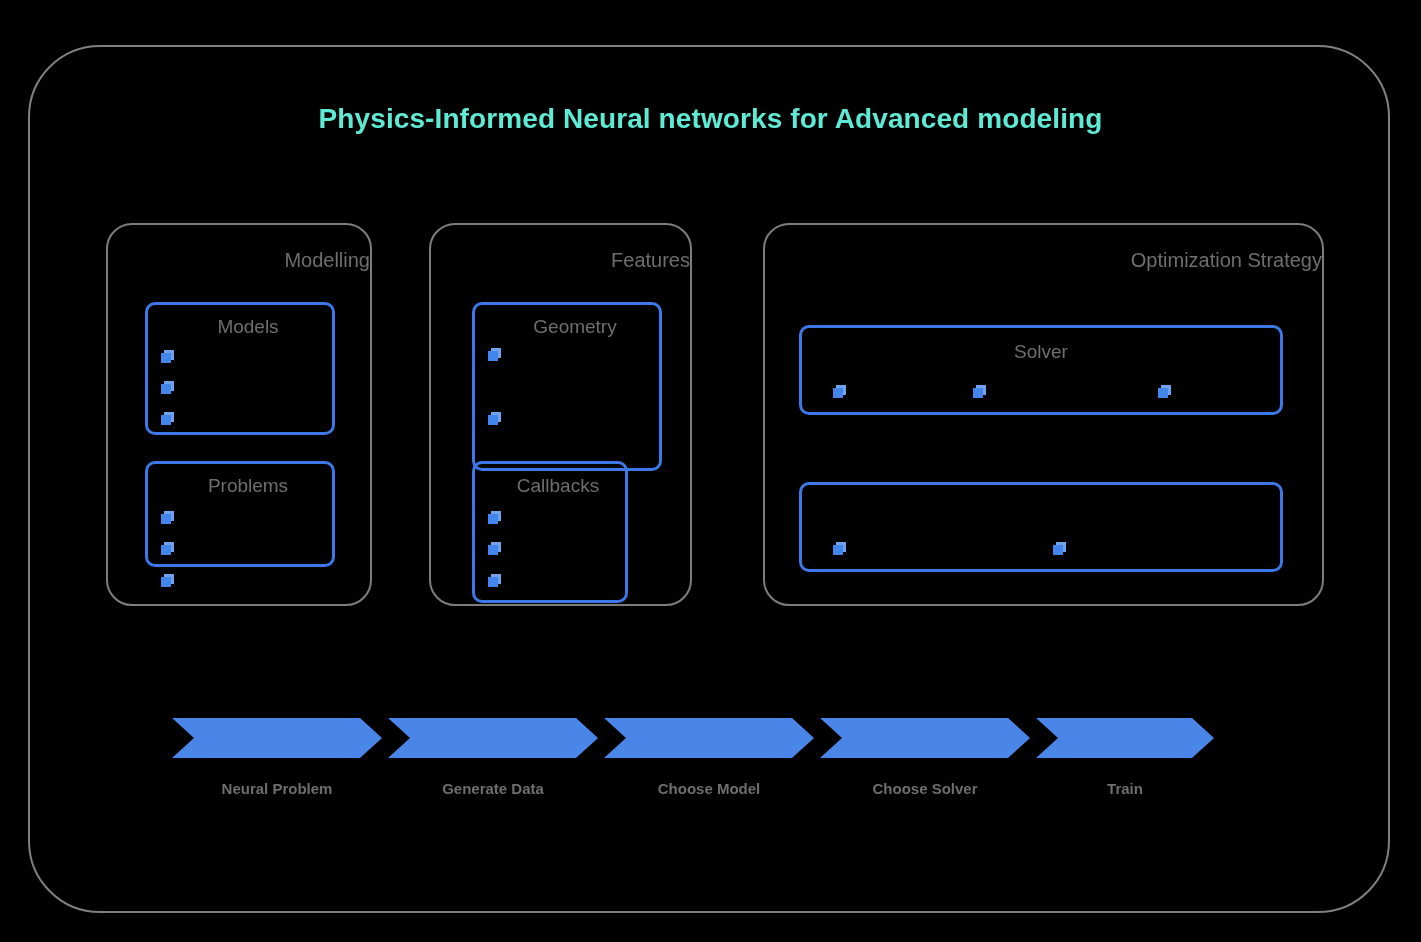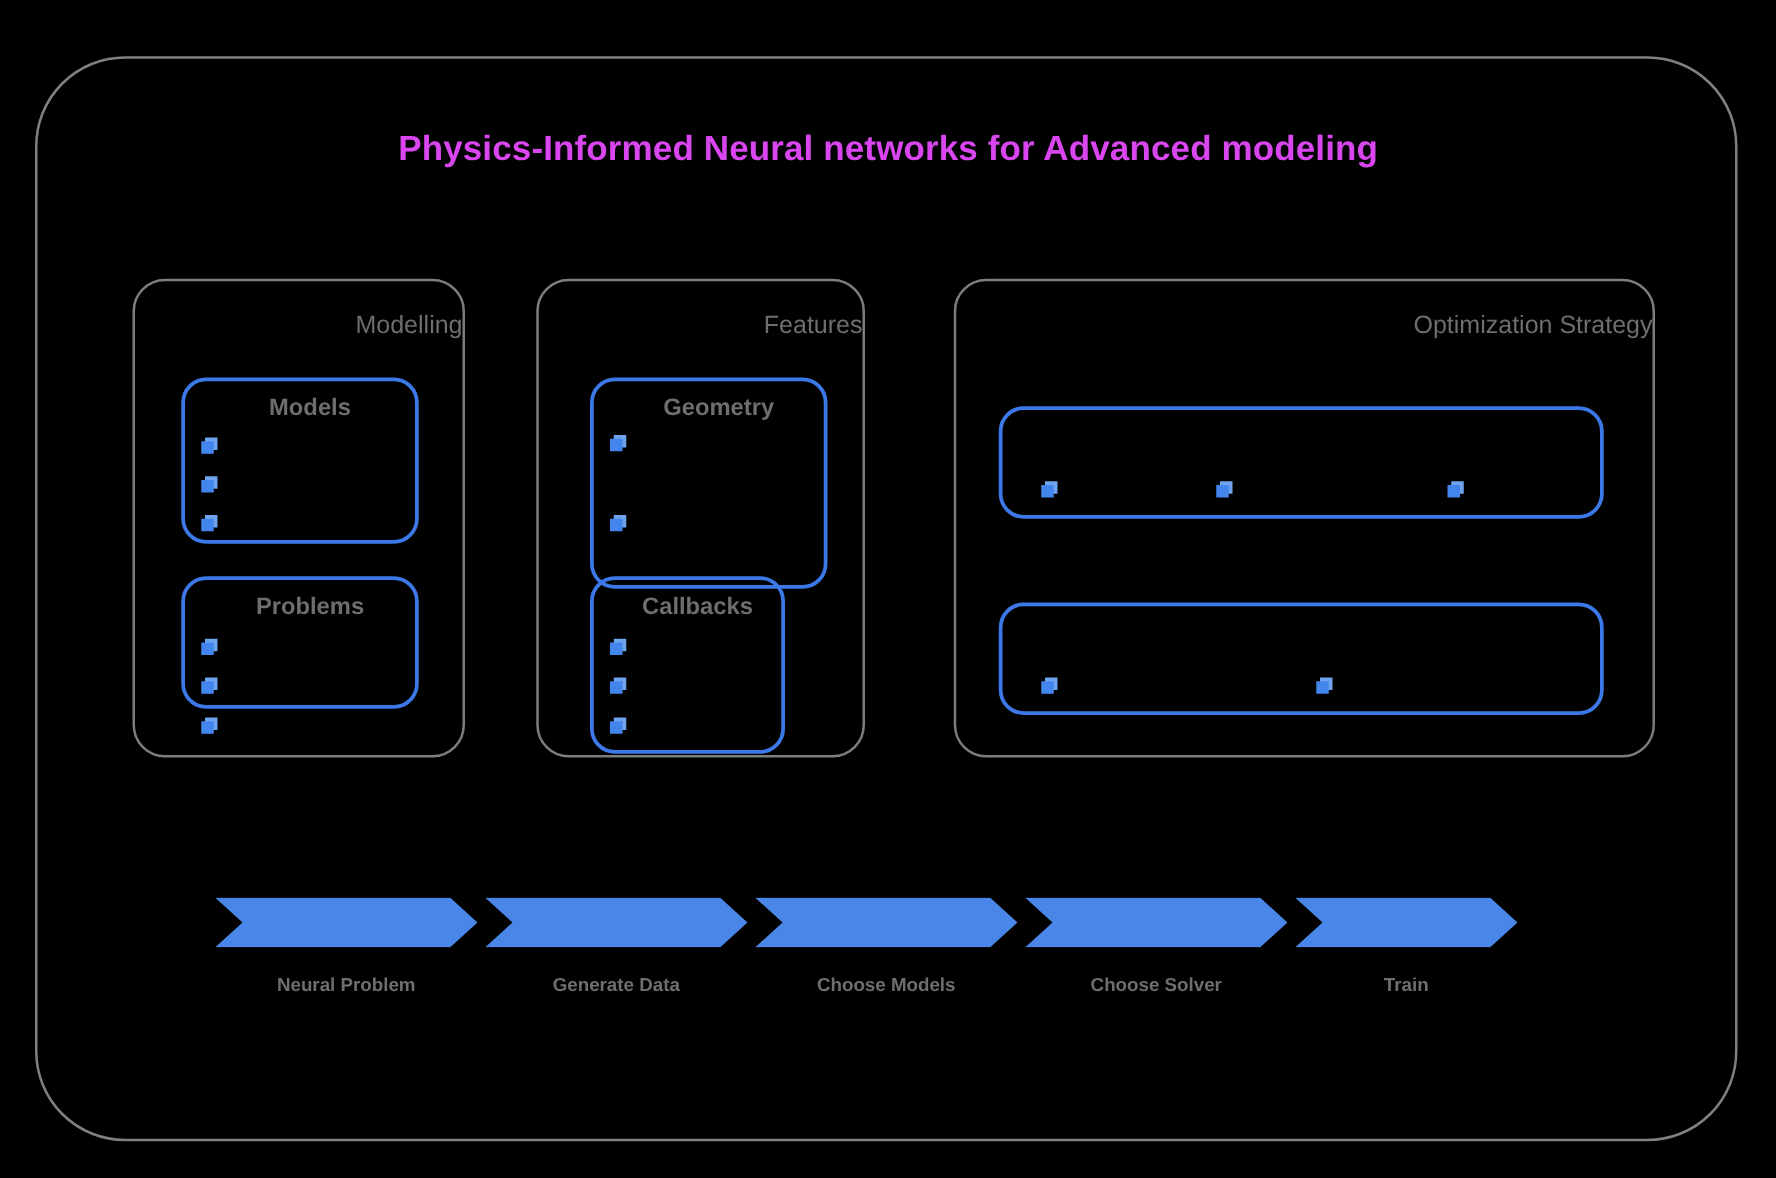--- a/index.html
+++ b/index.html
@@ -28,21 +28,21 @@
     box-sizing: border-box;
   }
 
   
   #diagram-title {
     position: absolute;
     left: 0;
     top: 103px;
     width: 1421px;
     text-align: center;
-    color: #d946ef;
+    color: #5eead4;
     font-size: 28px;
     font-weight: bold;
     letter-spacing: 0.1px;
   }
 
   
   .group-panel {
     position: absolute;
     border: 2px solid #7d7d7d;
     border-radius: 26px;
@@ -60,23 +60,22 @@
   }
 
   #group-modelling { left: 106px; top: 223px; width: 266px; height: 383px; }
   #group-features  { left: 429px; top: 223px; width: 263px; height: 383px; }
   #group-optimization { left: 763px; top: 223px; width: 561px; height: 383px; padding-left: 30px; }
 
   
   .blue-box {
     position: absolute;
     border: 3px solid #3c78e8;
-    border-radius: 20px;
-    box-sizing: border-box;
-    font-weight: bold;
+    border-radius: 10px;
+    box-sizing: border-box;
   }
   .blue-box-title {
     position: absolute;
     left: 0;
     width: 100%;
     text-align: center;
     color: #6e6e6e;
     font-size: 19px;
     top: 11px;
     padding-left: 16px;
@@ -214,20 +213,21 @@
       <span class="back"></span>
       <span class="front"></span>
     </div>
 </div>
 
 <div id="group-optimization" class="group-panel">
   <div class="group-title">Optimization Strategy</div>
 </div>
 
 <div id="box-solver" class="blue-box wide">
+  <div class="blue-box-title">Solver</div>
   <div class="cube" style="left:31px; top:57px;">
       <span class="back"></span>
       <span class="front"></span>
     </div>
   <div class="cube" style="left:171px; top:57px;">
       <span class="back"></span>
       <span class="front"></span>
     </div>
   <div class="cube" style="left:356px; top:57px;">
       <span class="back"></span>
@@ -251,21 +251,21 @@
   <div class="arrow-seg" style="left:0px; width:210px;
               clip-path: polygon(0 0, 188px 0, 210px 50%, 188px 100%, 0 100%, 22px 50%);"></div>
   <div class="arrow-label" style="left:0px; width:210px;">Neural Problem</div>
 
   <div class="arrow-seg" style="left:216px; width:210px;
               clip-path: polygon(0 0, 188px 0, 210px 50%, 188px 100%, 0 100%, 22px 50%);"></div>
   <div class="arrow-label" style="left:216px; width:210px;">Generate Data</div>
 
   <div class="arrow-seg" style="left:432px; width:210px;
               clip-path: polygon(0 0, 188px 0, 210px 50%, 188px 100%, 0 100%, 22px 50%);"></div>
-  <div class="arrow-label" style="left:432px; width:210px;">Choose Models</div>
+  <div class="arrow-label" style="left:432px; width:210px;">Choose Model</div>
 
   <div class="arrow-seg" style="left:648px; width:210px;
               clip-path: polygon(0 0, 188px 0, 210px 50%, 188px 100%, 0 100%, 22px 50%);"></div>
   <div class="arrow-label" style="left:648px; width:210px;">Choose Solver</div>
 
   <div class="arrow-seg" style="left:864px; width:178px;
               clip-path: polygon(0 0, 156px 0, 178px 50%, 156px 100%, 0 100%, 22px 50%);"></div>
   <div class="arrow-label" style="left:864px; width:178px;">Train</div>
 
 </div>

